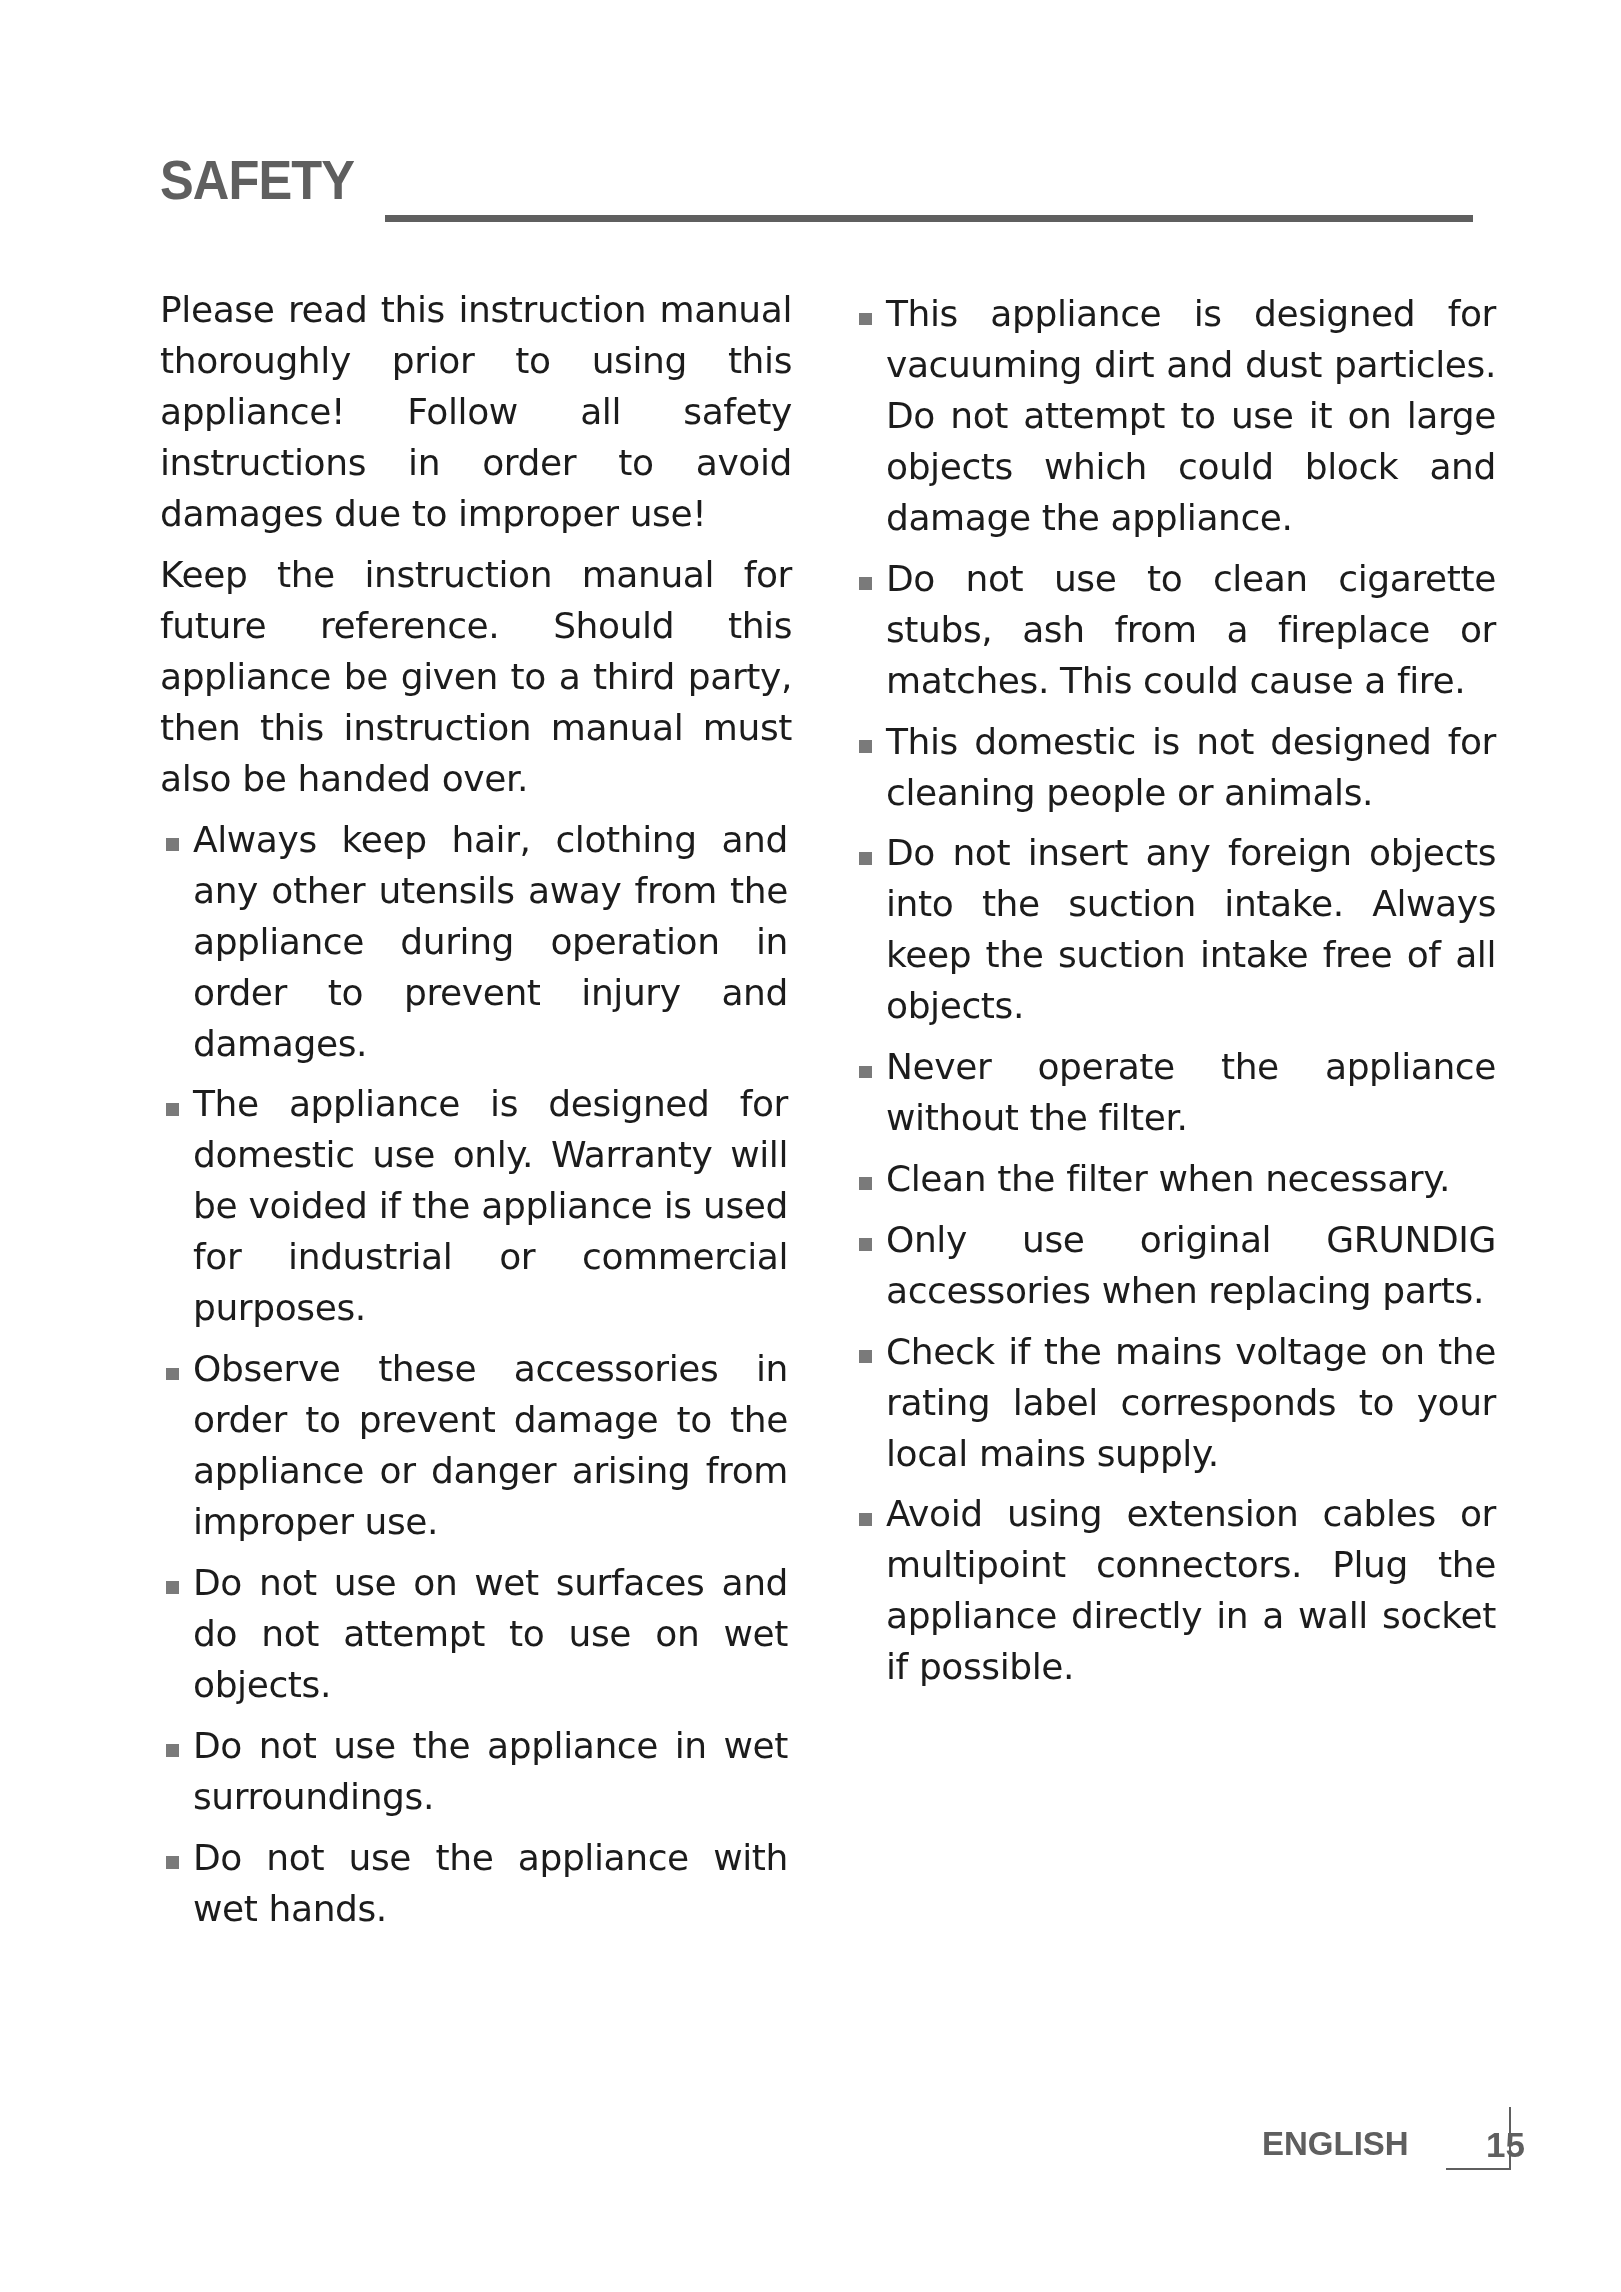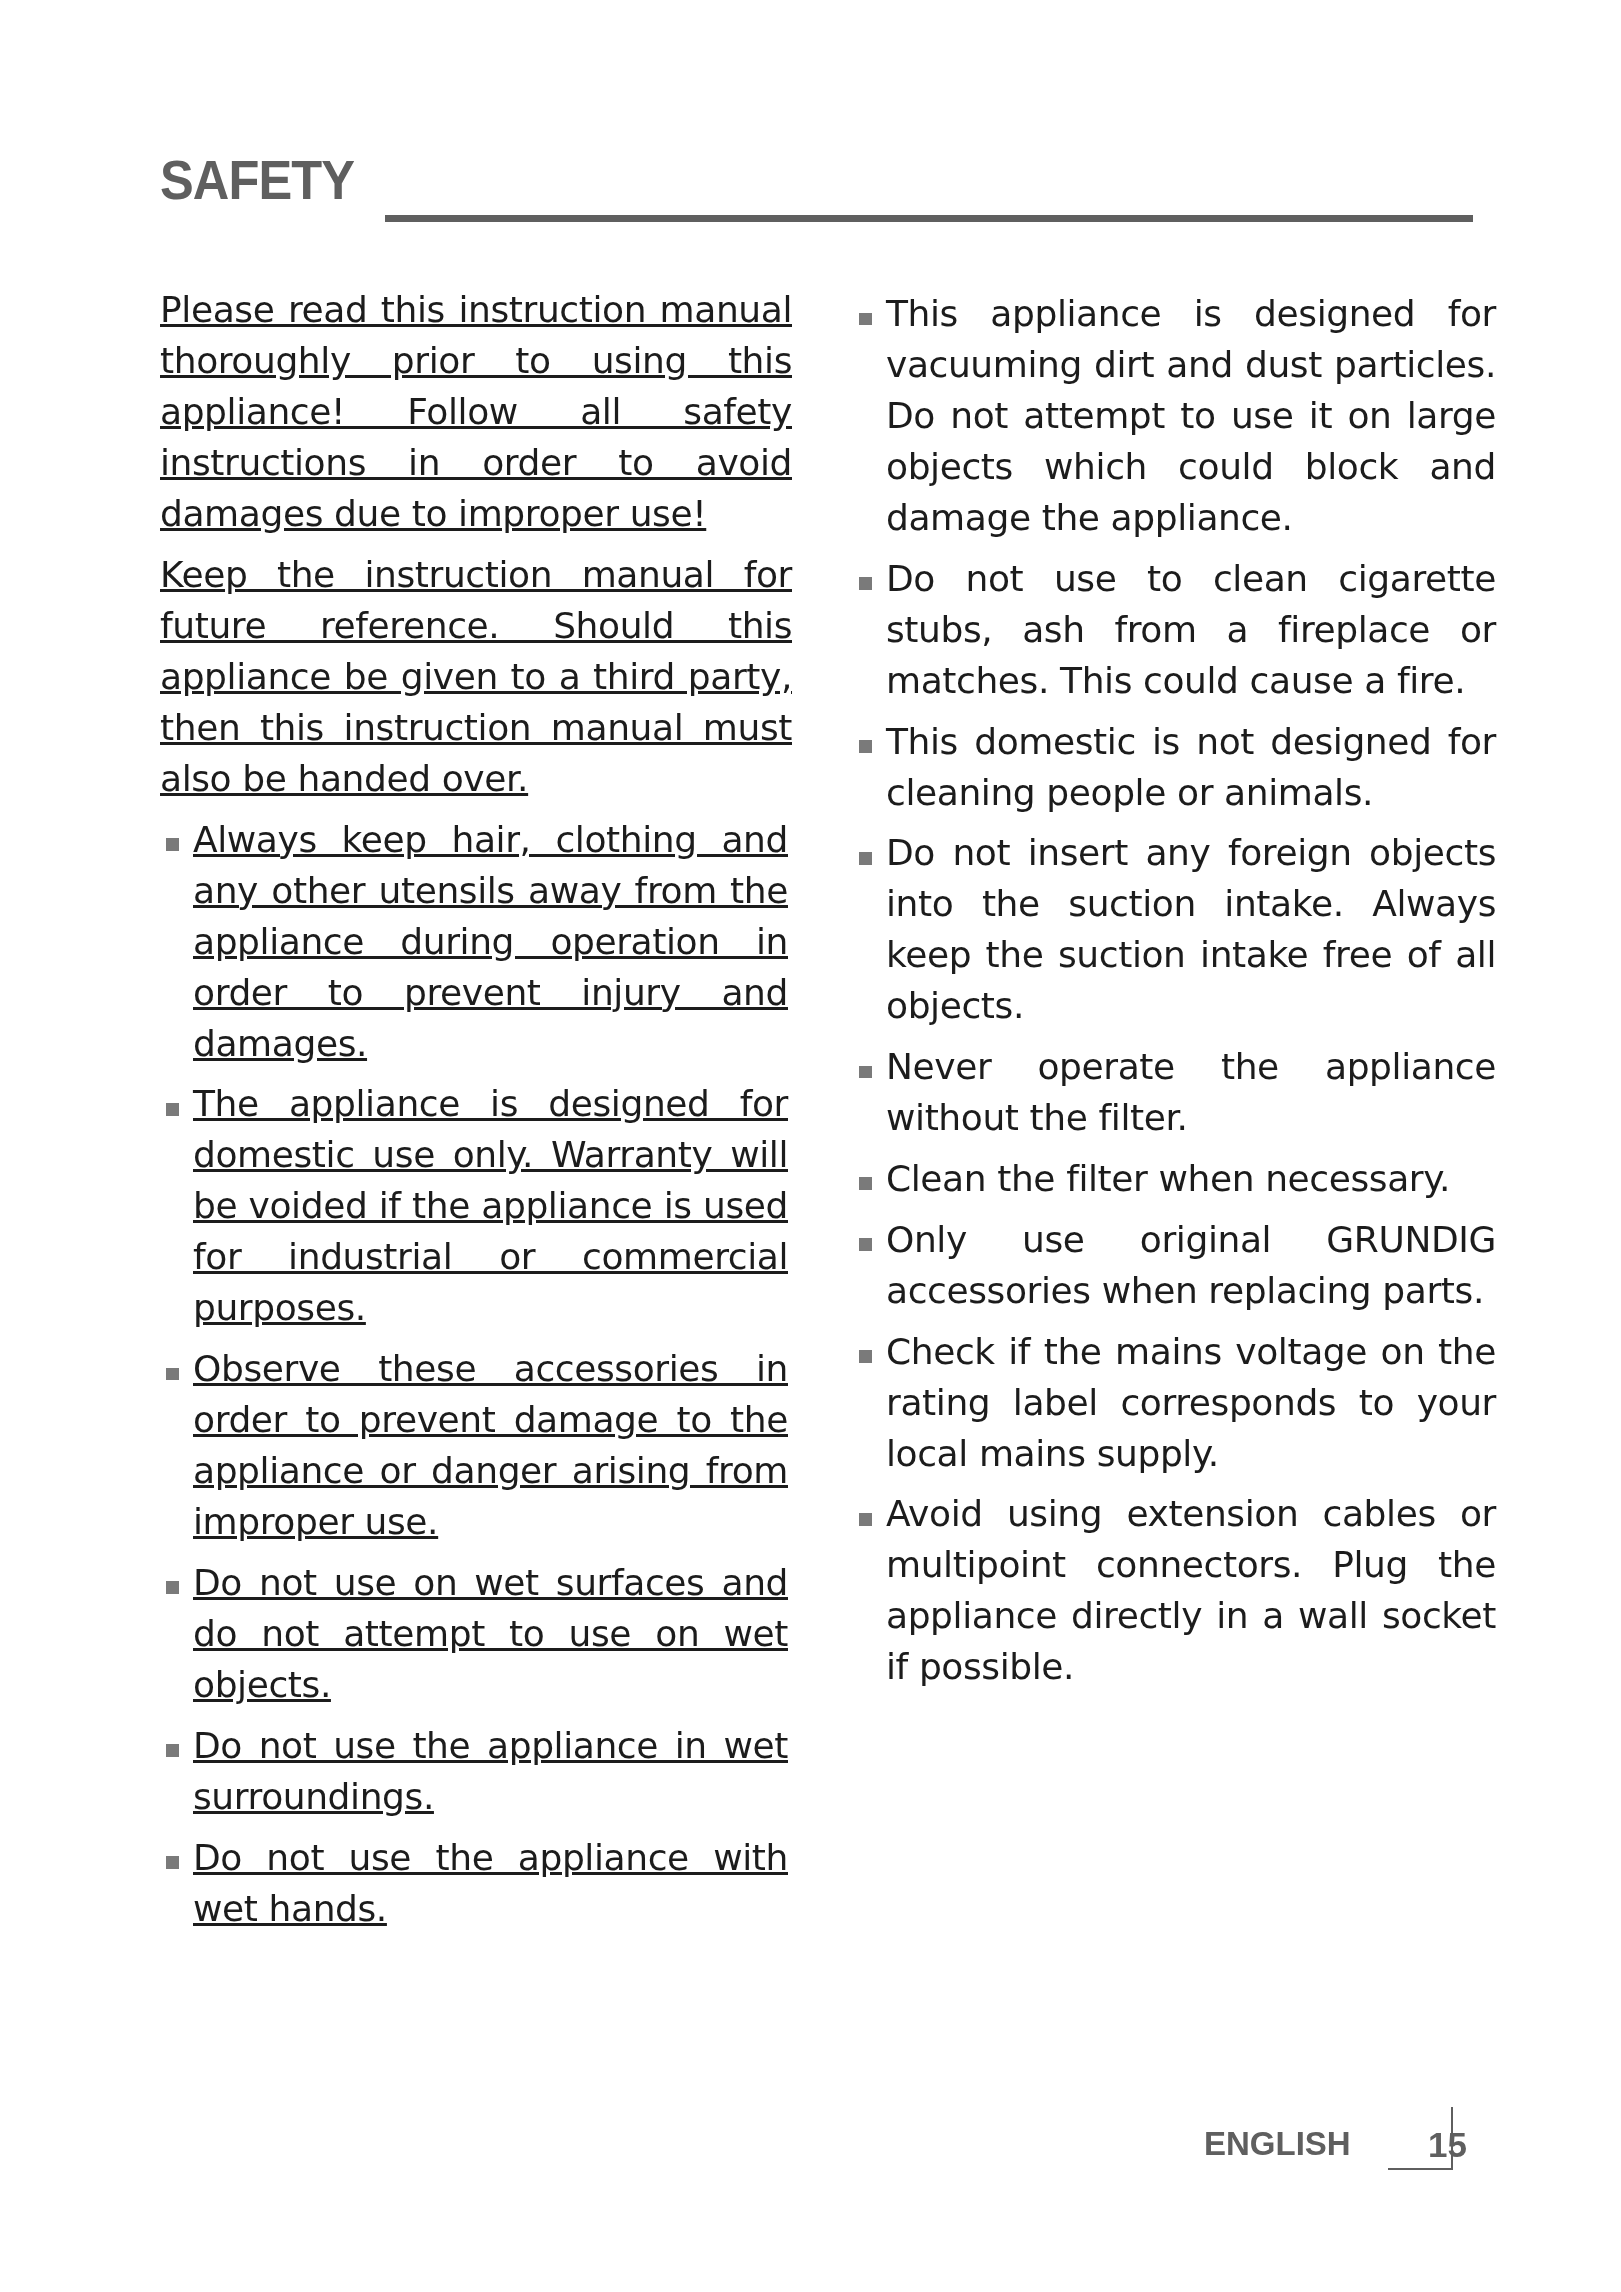--- a/index.html
+++ b/index.html
@@ -44,21 +44,21 @@
       background: #5f5f5f;
     }
     .column {
       position: absolute;
       top: 284px;
       width: 632px;
       font-size: 36px;
       line-height: 51px;
       color: #1c1c1c;
     }
-    .col-left { left: 160px; text-decoration: underline; }
+    .col-left { left: 160px; }
     .col-right { left: 853px; width: 647px; }
 
     .intro-para {
       margin: 0 0 9.8px 0;
       text-align: justify;
       text-align-last: left;
       letter-spacing: -0.4px;
     }
     ul.safety-list {
       list-style: none;
@@ -76,21 +76,21 @@
     .bullet-icon {
       position: absolute;
       left: 2px;
       top: 24.5px;
       width: 12.7px;
       height: 12.7px;
       background: #7a7a7a;
     }
     .footer {
       position: absolute;
-      left: 1204px;
+      left: 1262px;
       top: 2107px;
       width: 265px;
       height: 74px;
     }
     .footer-lang {
       position: absolute;
       left: 0;
       top: 17.6px;
       font-family: "Liberation Sans", sans-serif;
       font-weight: bold;

